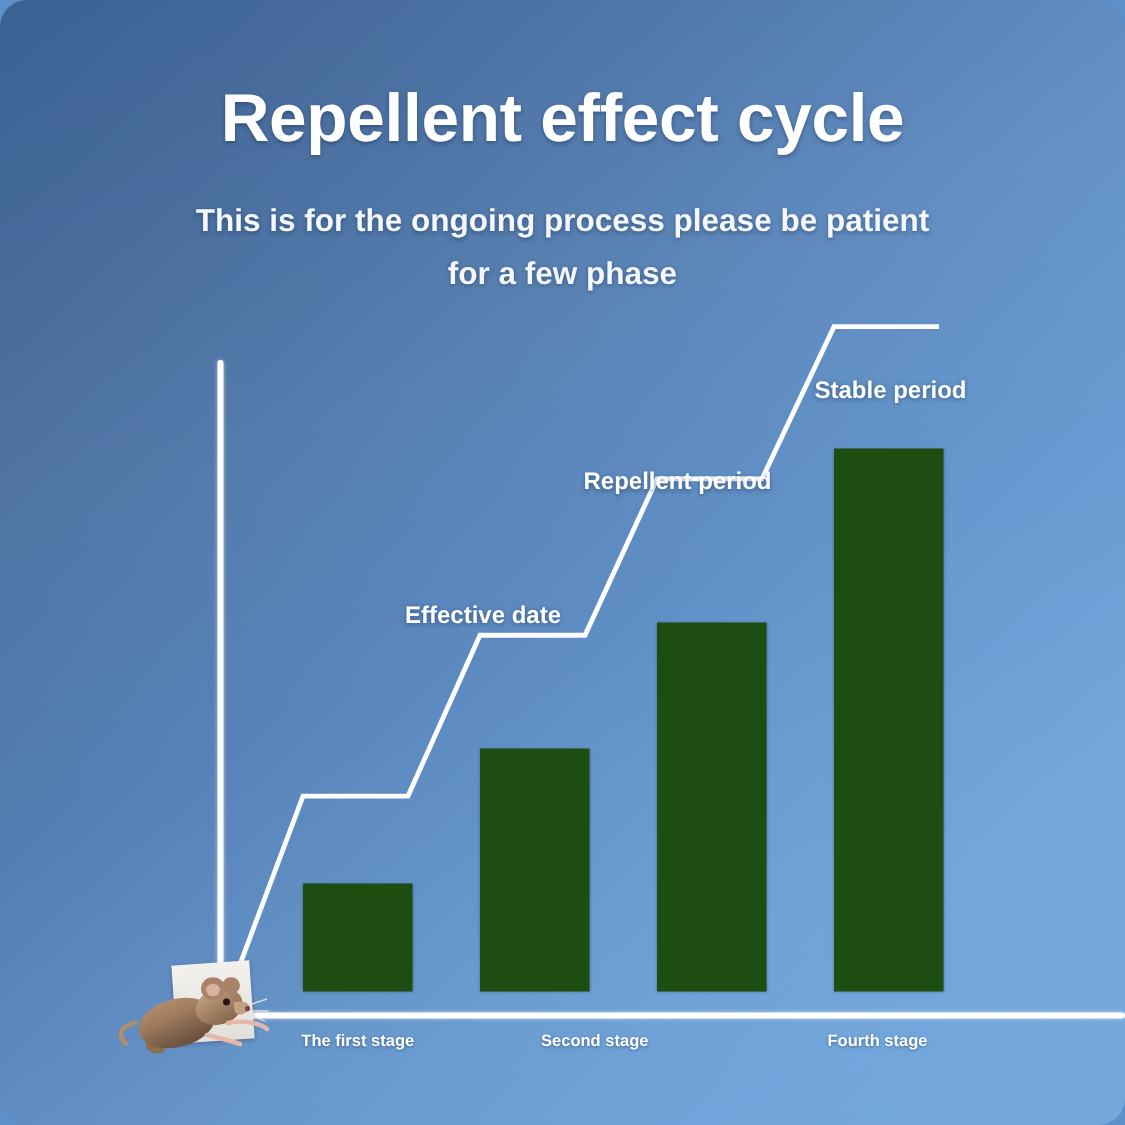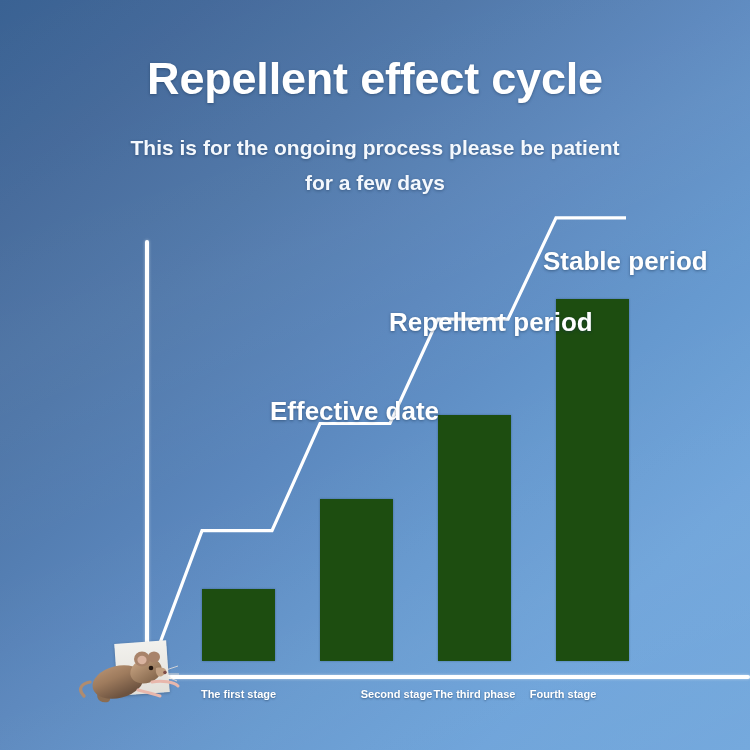--- a/index.html
+++ b/index.html
@@ -13,20 +13,21 @@
     position:relative;width:750px;height:750px;overflow:hidden;
     background:
       linear-gradient(135deg,
         #3a6293 0%,
         #44699a 14%,
         #4e76a8 30%,
         #5b87bd 48%,
         #6699cf 66%,
         #6fa4da 82%,
         #75a9dd 100%);
+    border-radius: 18px;
   }
   
   #sheen{
     position:absolute;inset:0;pointer-events:none;
     background:linear-gradient(160deg,
        rgba(255,255,255,0.00) 0%,
        rgba(255,255,255,0.035) 35%,
        rgba(255,255,255,0.00) 55%,
        rgba(255,255,255,0.03) 78%,
        rgba(255,255,255,0.00) 100%);
@@ -67,21 +68,21 @@
     box-shadow:0 0 2px rgba(10,30,55,0.35);
   }
 
   
   #stepline{position:absolute;left:0;top:0;width:750px;height:750px;
             pointer-events:none;overflow:visible;}
 
   
   .annot{
     position:absolute;color:#ffffff;font-weight:bold;
-    font-size:26px;line-height:30px;white-space:pre-line;
+    font-size:16px;line-height:30px;white-space:pre-line;
     text-shadow:0 1px 3px rgba(20,45,75,0.5);
   }
   #annot-0{left:168px;top:462px;text-align:center;width:128px;}
   #annot-1{left:270px;top:396px;}
   #annot-2{left:389px;top:307px;}
   #annot-3{left:543px;top:246px;}
 
   
   .xlabel{
     position:absolute;top:688px;color:#ffffff;
@@ -105,21 +106,21 @@
 <body>
 
 <div id="canvas">
 
   <div id="sheen"></div>
 
   <div id="title">Repellent effect cycle</div>
 
   <div id="subtitle">
     <span class="ln">This is for the ongoing process please be patient</span>
-    <span class="ln">for a few days</span>
+    <span class="ln">for a few phase</span>
   </div>
 
   <div id="chart">
 
     <div id="y-axis"></div>
     <div id="x-axis"></div>
 
     <div class="bar" style="left: 202px; width: 73px; height: 72.4138px; top: 588.586px; background: rgb(29, 77, 16);"></div>
     <div class="bar" style="left: 320px; width: 73px; height: 162.207px; top: 498.793px; background: rgb(29, 77, 16);"></div>
     <div class="bar" style="left: 438px; width: 73px; height: 246.207px; top: 414.793px; background: rgb(29, 77, 16);"></div>
@@ -128,22 +129,21 @@
     <svg id="stepline" viewBox="0 0 750 750" width="750" height="750">
       <polyline id="step-path" fill="none" stroke="#ffffff" stroke-width="3.2" stroke-linejoin="miter" stroke-linecap="butt" points="148.0,675.0 202.0,530.7 272.0,530.7 320.0,423.5 390.0,423.5 438.0,319.2 508.0,319.2 556.0,217.8 626.0,217.8"></polyline>
     </svg>
 
     <div class="annot" id="annot-1">Effective date</div>
     <div class="annot" id="annot-2">Repellent period</div>
     <div class="annot" id="annot-3">Stable period</div>
 
     <div class="xlabel" style="left: 168.5px; width: 140px;">The first stage</div>
     <div class="xlabel" style="left: 286.5px; width: 140px; padding-left: 40px;">Second stage</div>
-    <div class="xlabel" style="left: 404.5px; width: 140px;">The third phase</div>
-    <div class="xlabel" style="left: 493px; width: 140px; text-align: center;">Fourth stage</div>
+    <div class="xlabel" style="left: 515px; width: 140px; text-align: center;">Fourth stage</div>
   </div>
 
   <div id="mouse-photo">
     <div class="card"></div>
     <svg width="104" height="74" viewBox="0 0 104 74">
       <defs>
         <linearGradient id="furG" x1="0" y1="0" x2="0.3" y2="1">
           <stop offset="0%" stop-color="#b79272"></stop>
           <stop offset="45%" stop-color="#9e7b5d"></stop>
           <stop offset="100%" stop-color="#6d5340"></stop>

